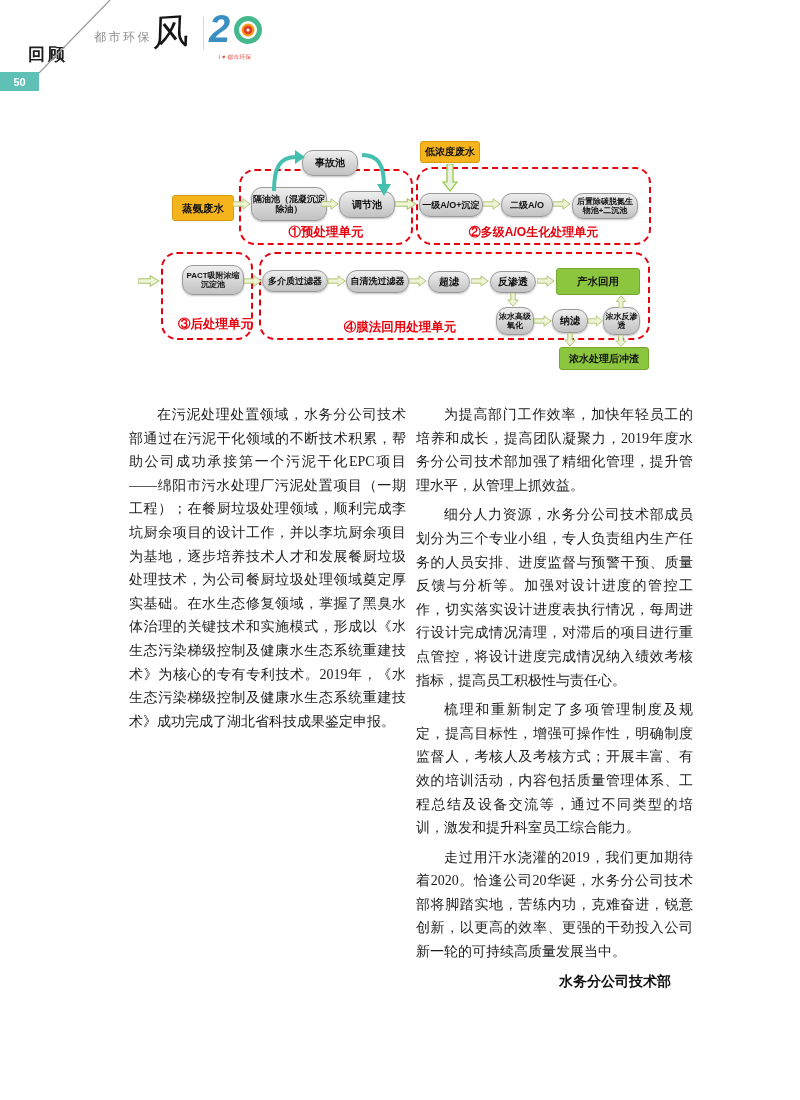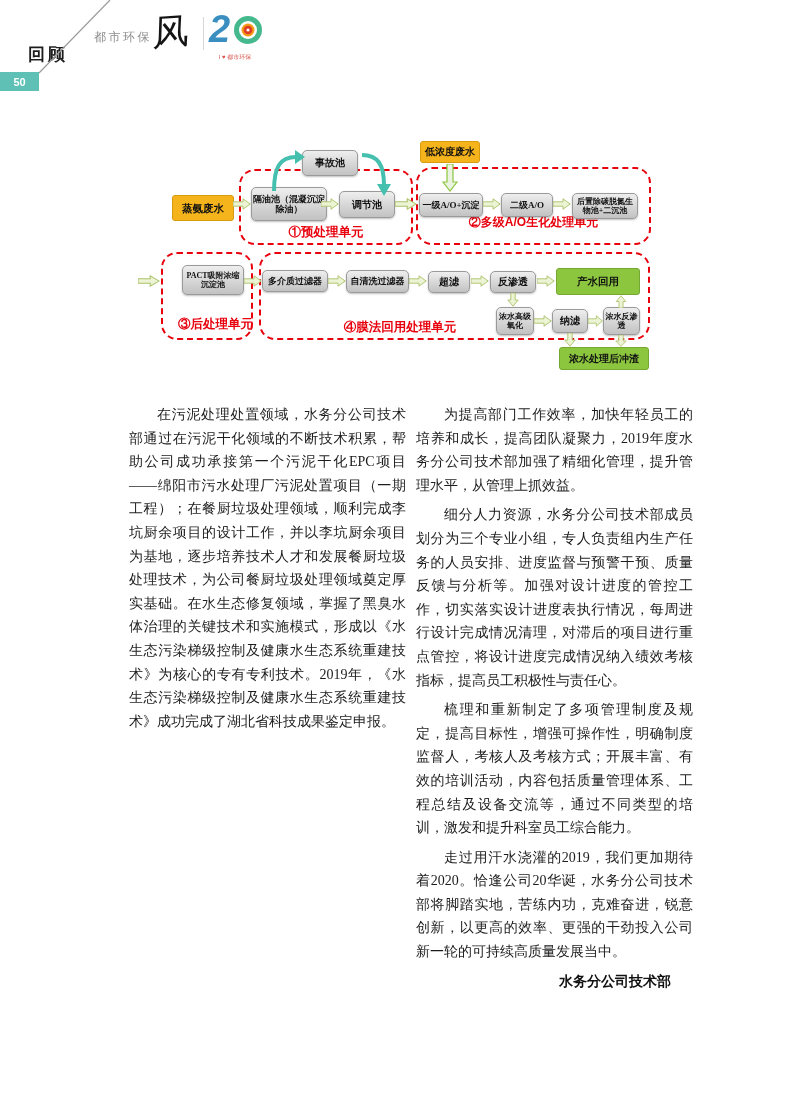--- a/index.html
+++ b/index.html
@@ -19,21 +19,21 @@
   .anniv-two{left:209px;top:9px;font-size:38px;font-weight:bold;color:#3a8fc0;line-height:40px;
              font-style:italic;}
   .anniv-zero{left:233px;top:15px;}
   .anniv-tagline{left:204px;top:53px;width:62px;text-align:center;font-size:6px;color:#d9534a;}
 
   
   .flowchart{left:130px;top:133px;width:560px;height:252px;}
   .fc-box{position:absolute;display:flex;align-items:center;justify-content:center;text-align:center;
           font-weight:bold;color:#111;line-height:1.15;padding:1px;box-sizing:border-box;}
   .gray{background:linear-gradient(180deg,#eeeeee 0%,#c2c2c2 100%);border:1px solid #9a9a9a;
-        border-radius:5px;box-shadow:0 1px 2px rgba(0,0,0,.25);font-family:Liberation Serif, serif;}
+        border-radius:11px;box-shadow:0 1px 2px rgba(0,0,0,.25);}
   .yellow{background:#f5b31c;border:1px solid #d89a0e;border-radius:3px;}
   .green{background:#8cc63f;border:1px solid #74a830;border-radius:3px;}
   .dashed{position:absolute;border:2px dashed #e8000d;border-radius:16px;box-sizing:border-box;}
   .flabel{position:absolute;color:#e8000d;font-weight:bold;text-align:center;font-size:12.5px;}
   .fs10{font-size:10px;} .fs9{font-size:9px;} .fs8{font-size:8px;} .fs11{font-size:10.5px;}
   .arr{position:absolute;line-height:0;}
 
   
   .col{position:absolute;top:403px;width:277px;font-family:"Liberation Serif",serif;
        font-size:14px;line-height:23.6px;color:#1c1c1c;text-align:justify;}
@@ -72,21 +72,21 @@
 <div class="abs anniv-tagline">I ♥ 都市环保</div>
 
 <div class="abs flowchart">
 
   <div class="dashed" style="left:109px;top:36px;width:174px;height:76px;"></div>
   <div class="dashed" style="left:286px;top:34px;width:235px;height:78px;"></div>
   <div class="dashed" style="left:31px;top:119px;width:92px;height:88px;"></div>
   <div class="dashed" style="left:129px;top:119px;width:391px;height:88px;"></div>
 
   <div class="flabel" style="left:109px;top:91px;width:174px;">①预处理单元</div>
-  <div class="flabel" style="left:286px;top:81px;width:235px;font-size:12px;">②多级A/O生化处理单元</div>
+  <div class="flabel" style="left:286px;top:91px;width:235px;font-size:12px;">②多级A/O生化处理单元</div>
   <div class="flabel" style="left:31px;top:183px;width:92px;text-align:right;">③后处理单元</div>
   <div class="flabel" style="left:160px;top:186px;width:220px;">④膜法回用处理单元</div>
 
   <div class="fc-box yellow fs11" style="left:42px;top:62px;width:62px;height:26px;">蒸氨废水</div>
   <div class="fc-box yellow fs10" style="left:290px;top:8px;width:60px;height:22px;">低浓度废水</div>
 
   <div class="fc-box gray fs9" style="left:121px;top:54px;width:76px;height:34px;">隔油池（混凝沉淀除油）</div>
   <div class="fc-box gray fs10" style="left:172px;top:17px;width:56px;height:26px;">事故池</div>
   <div class="fc-box gray fs10" style="left:209px;top:58px;width:56px;height:27px;">调节池</div>
 

